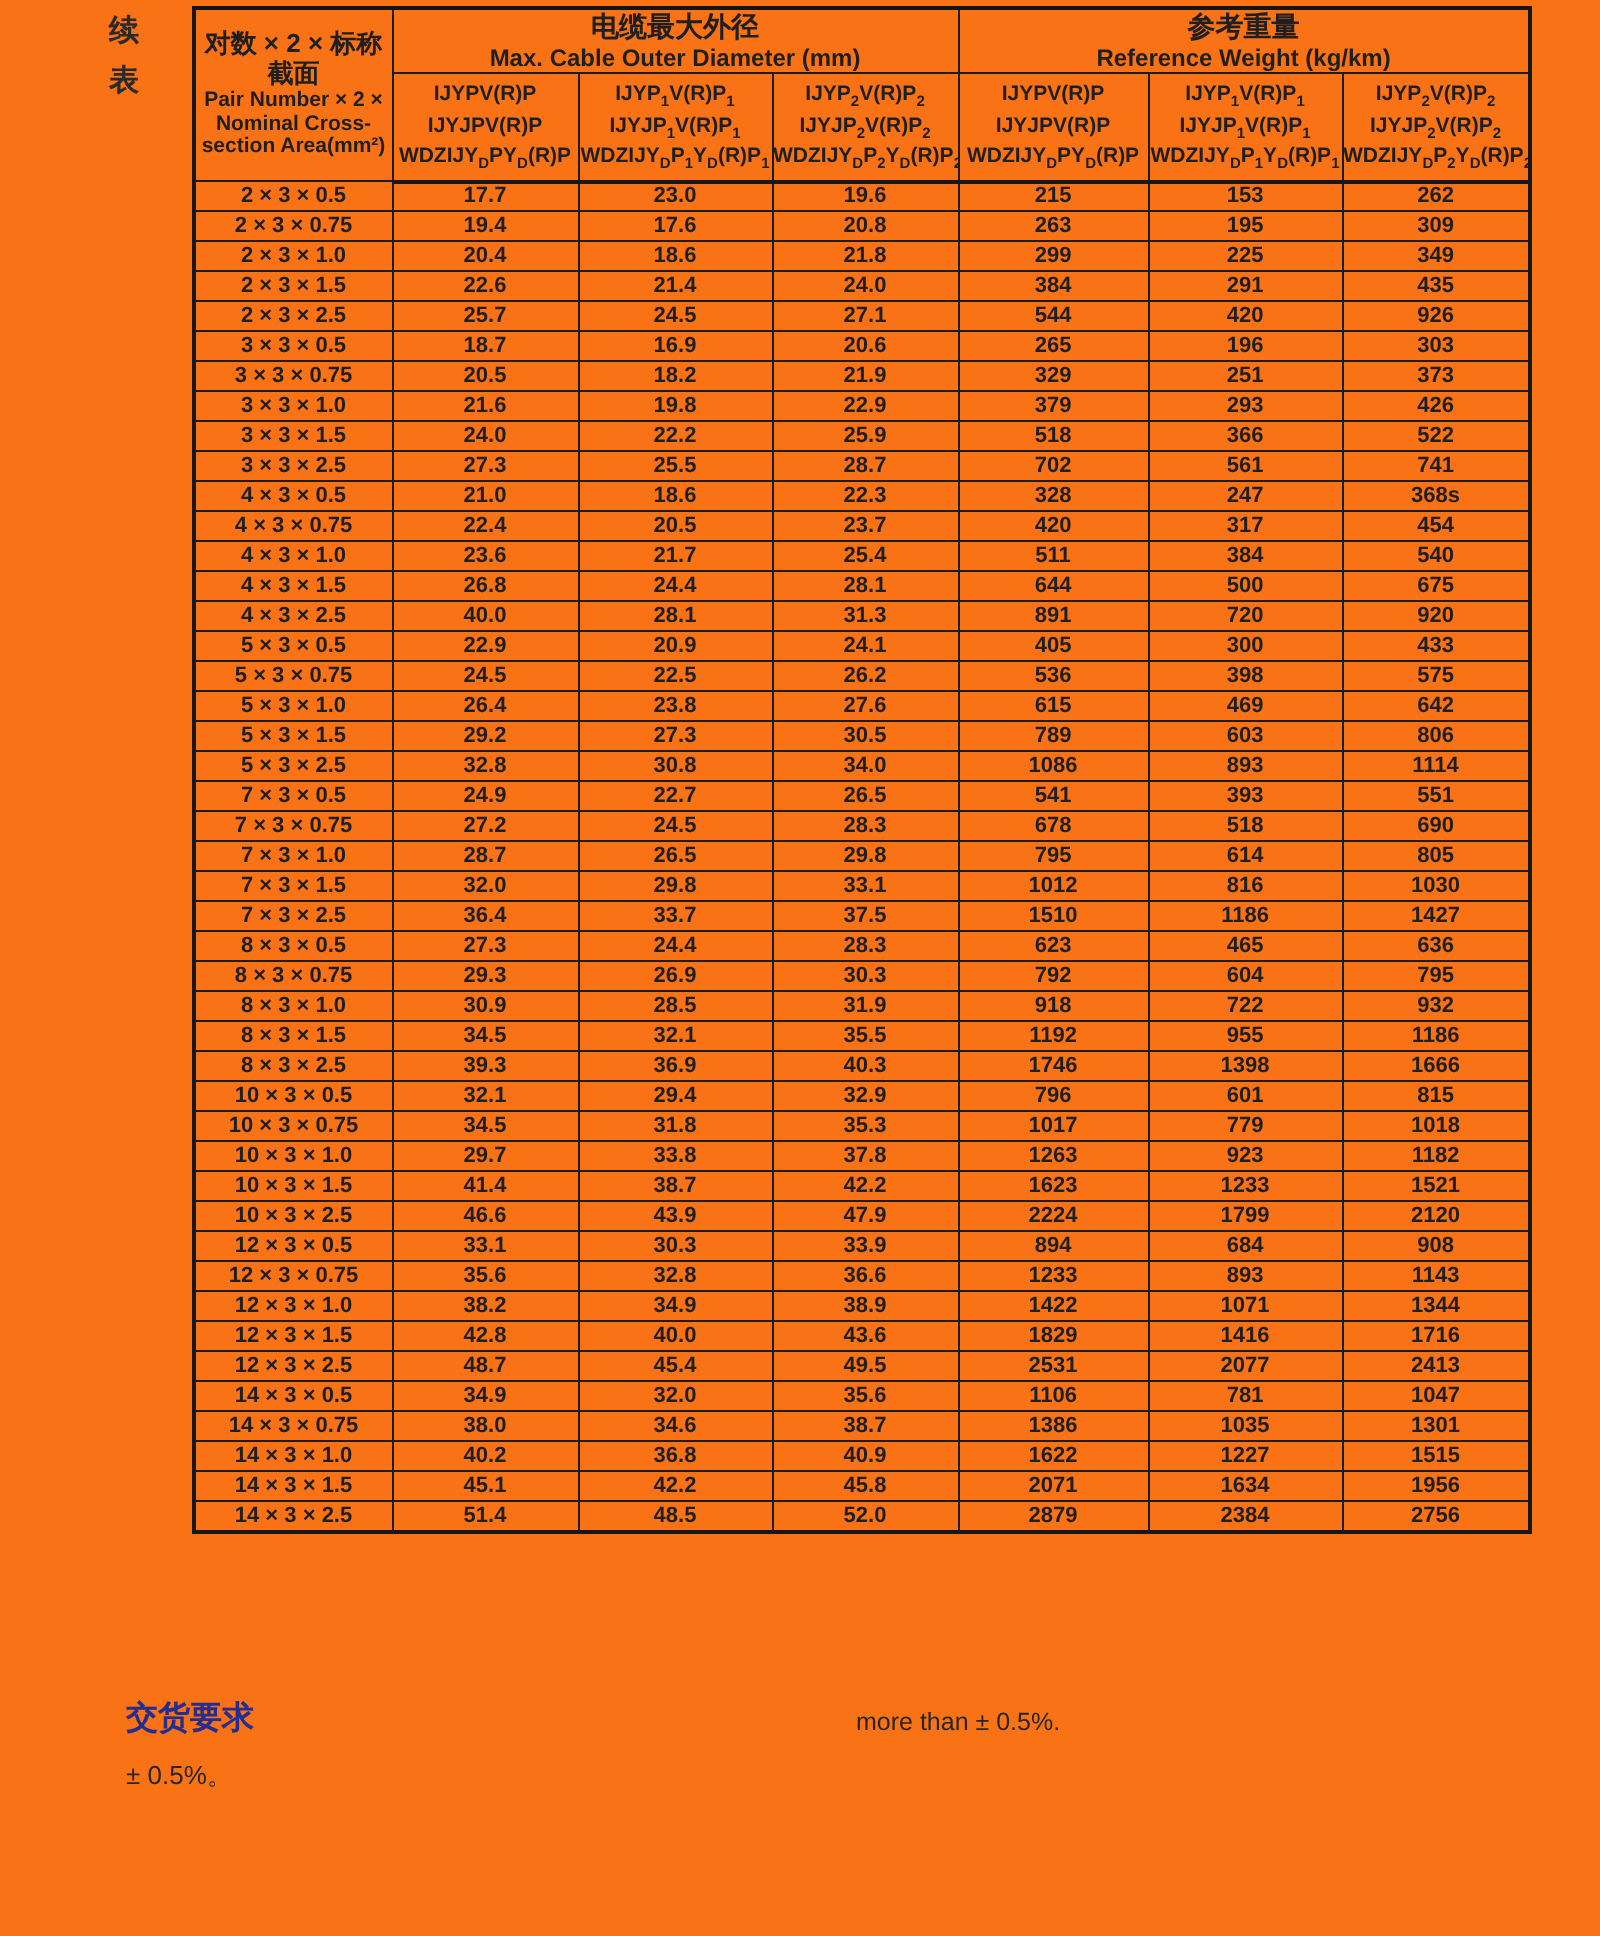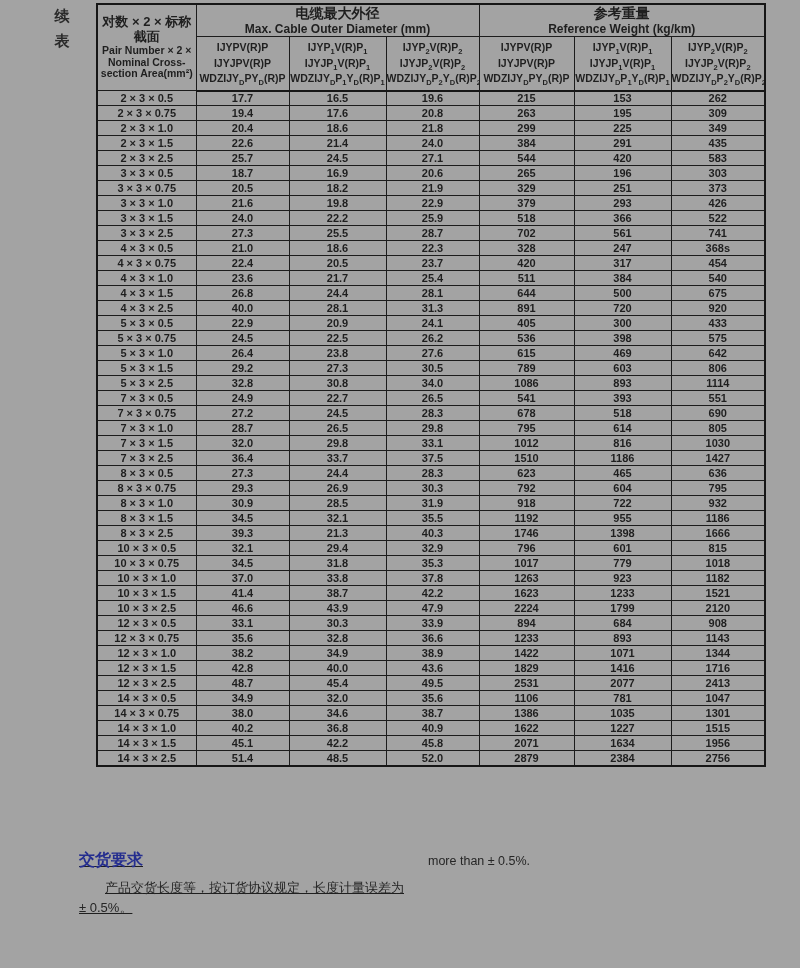--- a/index.html
+++ b/index.html
@@ -1,18 +1,18 @@
 <!DOCTYPE html>
 <html><head>
 <meta charset="utf-8">
 <style>
   html,body { margin:0; padding:0; }
   .page {
     position:relative; width:800px; height:968px;
-    background:#a3a3a3; overflow:hidden;
+    background:#f97316; overflow:hidden;
     font-family:"Liberation Sans", sans-serif; color:#1f1f1f;
   }
   .cont-label {
     position:absolute; left:51px; top:4px; width:22px;
     font-size:15px; font-weight:bold; color:#2a2a2a;
     line-height:1.65; text-align:center; word-break:break-all;
   }
   .table-wrap { position:absolute; left:96px; top:3px; }
   table.spec {
     border-collapse:collapse; table-layout:fixed; width:668px;
@@ -29,21 +29,21 @@
   .corner-th .zh { font-size:13px; line-height:1.15; }
   .corner-th .en { font-size:10.5px; line-height:1.1; }
   .group-th .zh { font-size:14px; line-height:1.25; }
   .group-th .en { font-size:12px; line-height:1.15;text-align:center; }
   .model-th { font-size:10.5px; }
   .model-th .model-line { line-height:1.5; }
   .model-th sub, td sub { font-size:7.5px; line-height:0; }
   tbody tr { height:15px;margin-top:47px; }
   tbody td { font-size:11px; line-height:1; }
   .footer-block { position:absolute; top:851px; }
-  .footer-block.left  { left:79px;  width:340px;text-decoration:underline; }
+  .footer-block.left  { left:63px;  width:340px; }
   .footer-block.right { left:428px; width:330px; }
   .footer-heading {
     font-size:16px; font-weight:bold; color:#252e8f;
     margin:0 0 9px 0; line-height:1.1;
   }
   .footer-line { font-size:13px; color:#262626; line-height:1.6; }
   .footer-block.right .footer-line { font-size:12.5px; }
   .footer-line.indent { text-indent:2em; }
 </style>
 </head>
@@ -112,21 +112,21 @@
               <div class="model-line">IJYP<sub>2</sub>V(R)P<sub>2</sub></div>
               <div class="model-line">IJYJP<sub>2</sub>V(R)P<sub>2</sub></div>
               <div class="model-line">WDZIJY<sub>D</sub>P<sub>2</sub>Y<sub>D</sub>(R)P<sub>2</sub></div>
             </th>
           </tr>
       </thead>
       <tbody id="spec-tbody">
           <tr>
             <td>2 × 3 × 0.5</td>
             <td>17.7</td>
-            <td>16.5</td>
+            <td>23.0</td>
             <td>19.6</td>
             <td>215</td>
             <td>153</td>
             <td>262</td>
           </tr>
           <tr>
             <td>2 × 3 × 0.75</td>
             <td>19.4</td>
             <td>17.6</td>
             <td>20.8</td>
@@ -152,21 +152,21 @@
             <td>291</td>
             <td>435</td>
           </tr>
           <tr>
             <td>2 × 3 × 2.5</td>
             <td>25.7</td>
             <td>24.5</td>
             <td>27.1</td>
             <td>544</td>
             <td>420</td>
-            <td>583</td>
+            <td>926</td>
           </tr>
           <tr>
             <td>3 × 3 × 0.5</td>
             <td>18.7</td>
             <td>16.9</td>
             <td>20.6</td>
             <td>265</td>
             <td>196</td>
             <td>303</td>
           </tr>
@@ -373,21 +373,21 @@
             <td>34.5</td>
             <td>32.1</td>
             <td>35.5</td>
             <td>1192</td>
             <td>955</td>
             <td>1186</td>
           </tr>
           <tr>
             <td>8 × 3 × 2.5</td>
             <td>39.3</td>
-            <td>21.3</td>
+            <td>36.9</td>
             <td>40.3</td>
             <td>1746</td>
             <td>1398</td>
             <td>1666</td>
           </tr>
           <tr>
             <td>10 × 3 × 0.5</td>
             <td>32.1</td>
             <td>29.4</td>
             <td>32.9</td>
@@ -399,21 +399,21 @@
             <td>10 × 3 × 0.75</td>
             <td>34.5</td>
             <td>31.8</td>
             <td>35.3</td>
             <td>1017</td>
             <td>779</td>
             <td>1018</td>
           </tr>
           <tr>
             <td>10 × 3 × 1.0</td>
-            <td>37.0</td>
+            <td>29.7</td>
             <td>33.8</td>
             <td>37.8</td>
             <td>1263</td>
             <td>923</td>
             <td>1182</td>
           </tr>
           <tr>
             <td>10 × 3 × 1.5</td>
             <td>41.4</td>
             <td>38.7</td>
@@ -521,21 +521,20 @@
             <td>2384</td>
             <td>2756</td>
           </tr>
         </tbody>
     </table>
   </div>
 
   <div class="footer-block left">
     <div class="footer-heading">交货要求</div>
     <div id="footer-left-lines">
-        <div class="footer-line indent">产品交货长度等，按订货协议规定，长度计量误差为</div>
         <div class="footer-line">± 0.5%。</div>
       </div>
   </div>
 
   <div class="footer-block right">
     <div id="footer-right-lines">
         <div class="footer-line">more than ± 0.5%.</div>
       </div>
   </div>
 

